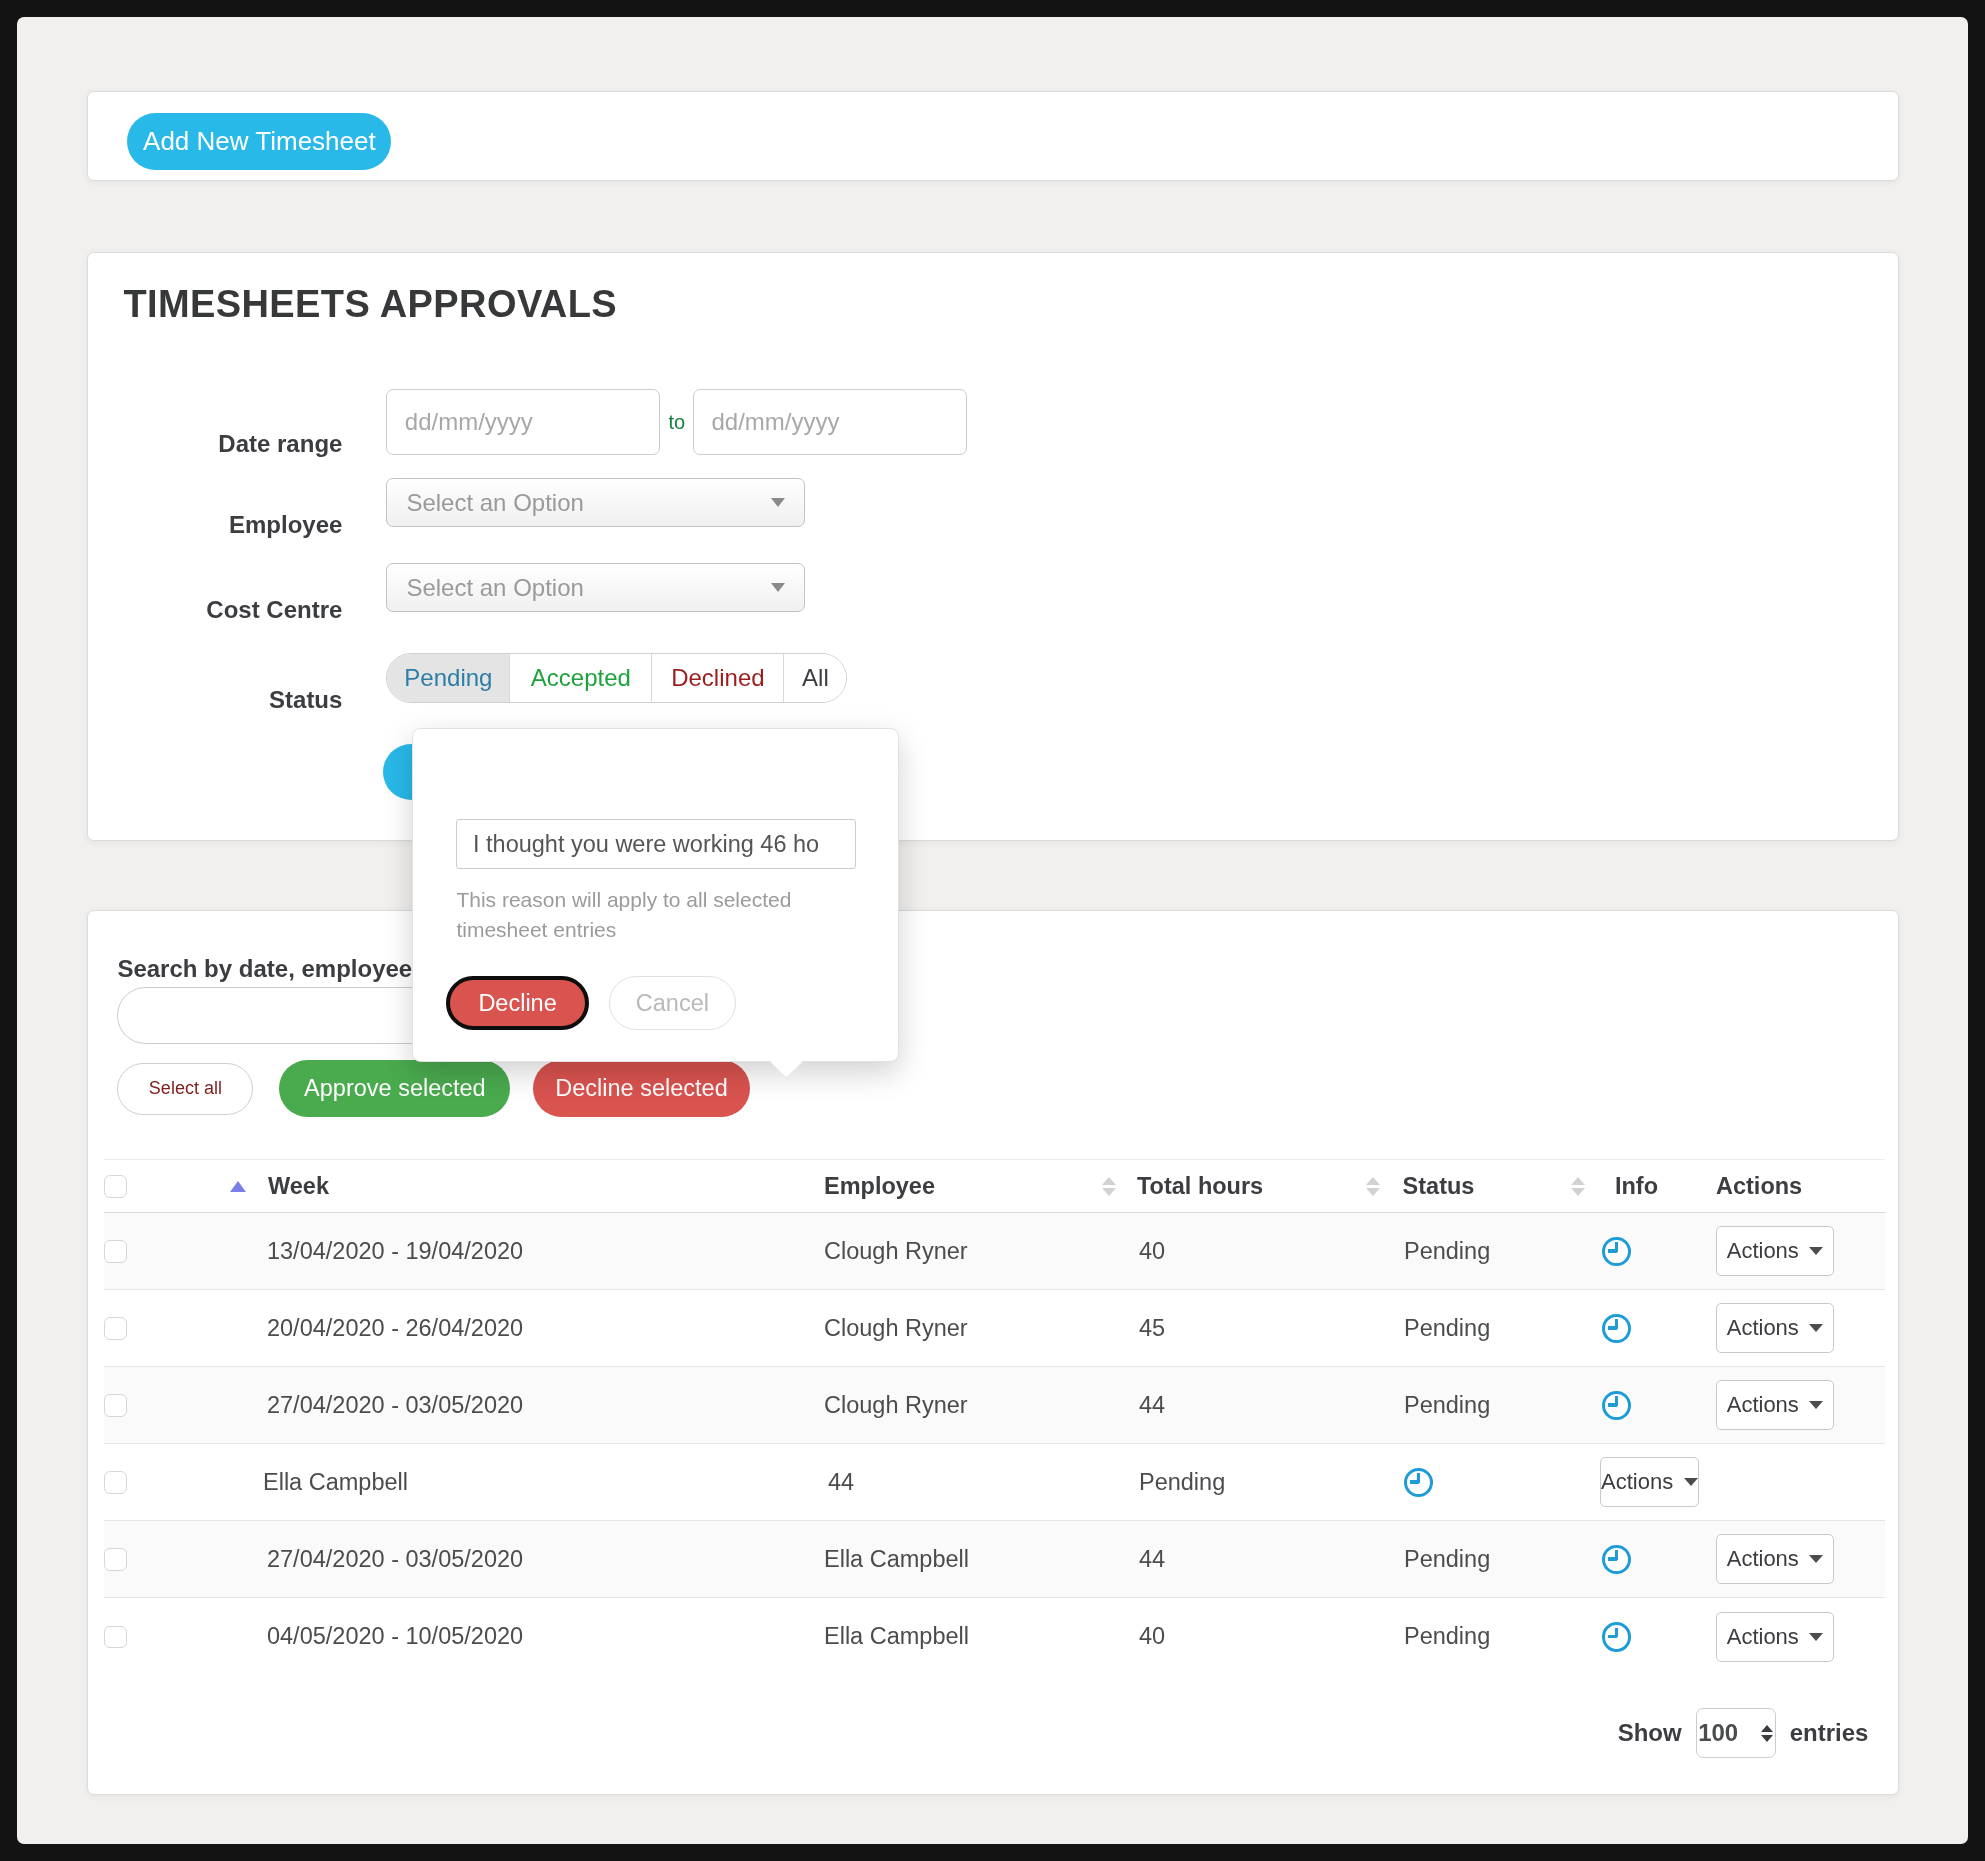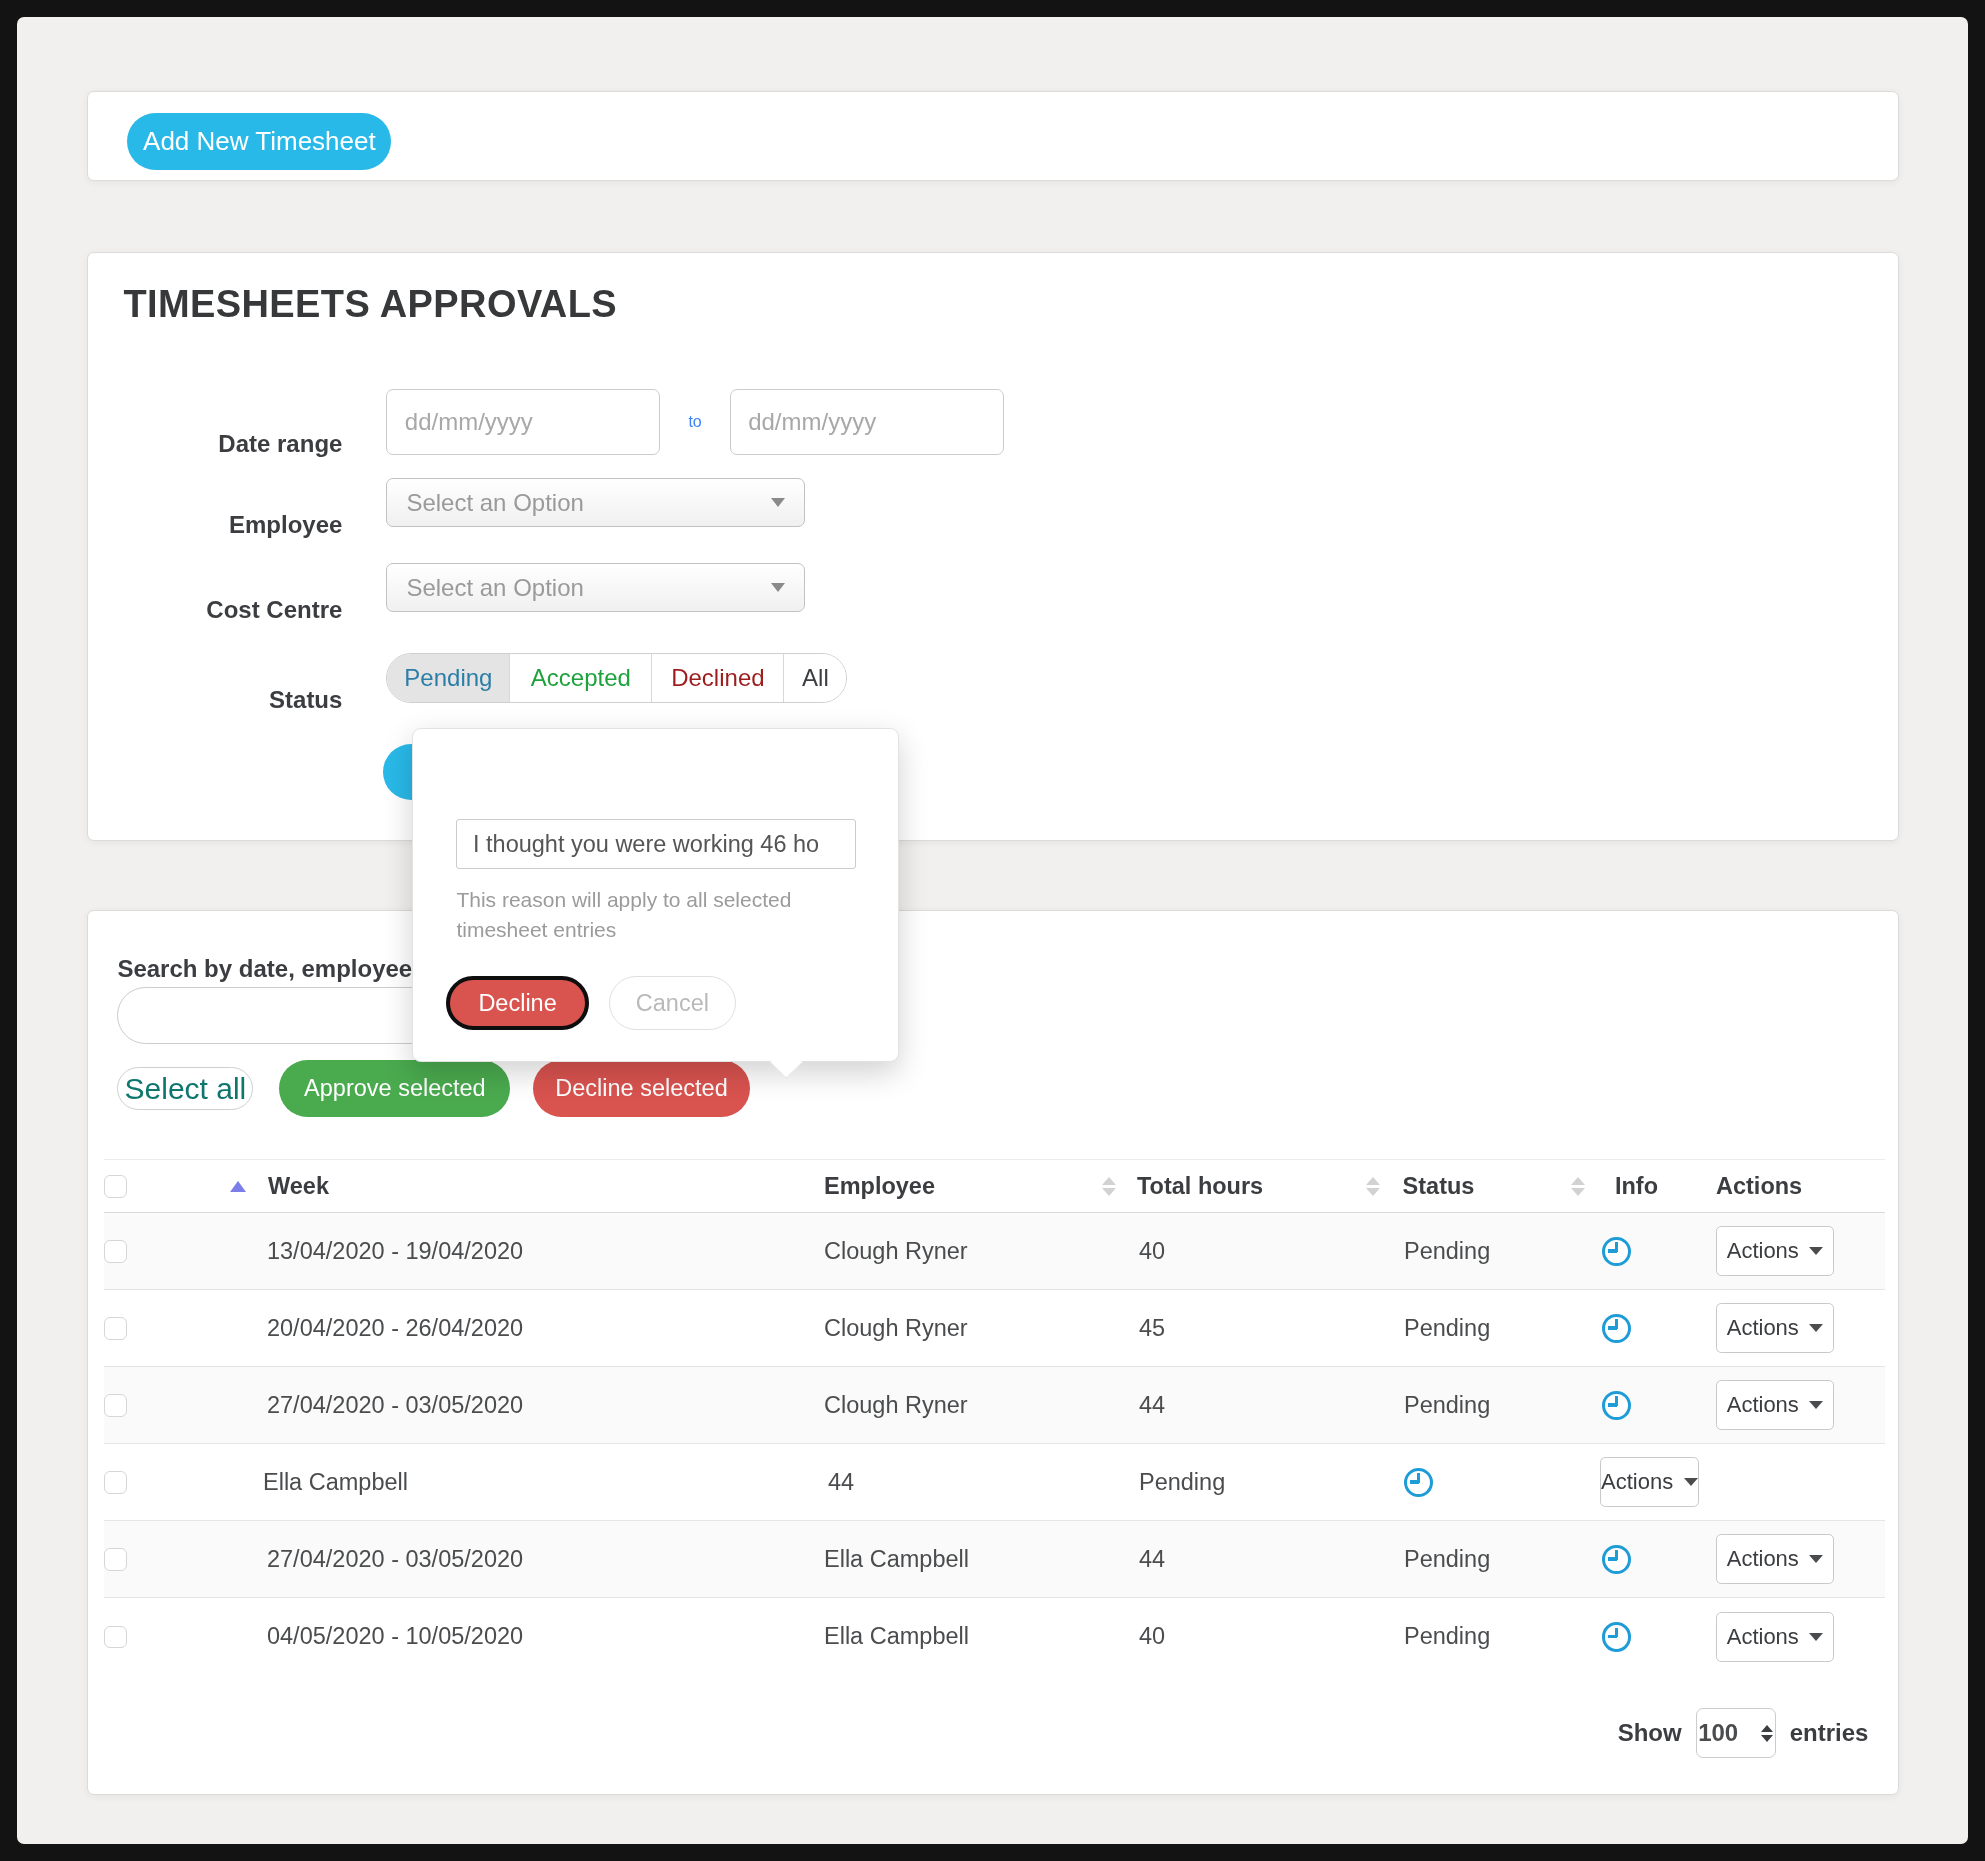--- a/index.html
+++ b/index.html
@@ -16,21 +16,21 @@
   #add-btn { position:absolute; left:39px; top:21px; width:264px; height:57px; background:#29b9e8; color:#fff; font-size:26px; }
 
   
   #card-filters { top:235px; height:589px; }
   #filters-title { position:absolute; left:35px; top:29.5px; font-size:38px; font-weight:bold; color:#363839; letter-spacing:0.4px; }
   .frow { position:absolute; display:flex; align-items:center; }
   .flabel { width:254px; text-align:right; font-size:24px; font-weight:bold; color:#3b3d40; flex:0 0 254px;margin-top:44px; }
   .fctrl { margin-left:44px; display:flex; align-items:center; }
   .date-input { width:274px; height:66px; border:0.9px solid #cccccc; border-radius:7px; font-size:24px; color:#555; padding:0 17.4px; background:#fff; outline:none; font-family:inherit; }
   .date-input::placeholder { color:#a8a8a8; }
-  .to-sep { margin:0 28px; font-size:16px; color:#3b82f6; }
+  .to-sep { margin:0 8px; font-size:20px; color:#15803d; }
   .select { width:419px; height:49px; border:0.9px solid #c2c2c2; border-radius:7px; background:linear-gradient(#ffffff,#f0f0f0); display:flex; align-items:center; justify-content:space-between; padding:0 19px; cursor:pointer; }
   .select .sel-text { font-size:24px; color:#9a9a9a; }
   .caret-down { width:0; height:0; border-left:7.8px solid transparent; border-right:7.8px solid transparent; border-top:9.6px solid #8a8a8a; }
   #row-date { top:136px; height:66px; }
   #row-emp  { top:225px; height:49px; }
   #row-cost { top:310px; height:49px; }
   #row-status { top:400px; height:50px; }
   .seg { display:inline-flex; height:50px; border:0.9px solid #cfcfcf; border-radius:25px; overflow:hidden; background:#fff; }
   .seg-item { display:flex; align-items:center; justify-content:center; font-size:24px; cursor:pointer; border-left:0.9px solid #d8d8d8; background:#fff; }
   .seg-item:first-child { border-left:none; }
@@ -38,21 +38,21 @@
   .seg-accepted { width:142px; color:#1ea33c; }
   .seg-declined { width:132px; color:#9d1d1d; }
   .seg-all { width:63px; color:#3b3d40; }
   #hidden-search-btn { position:absolute; left:295px; top:491px; width:148px; height:56px; background:#29b9e8; color:#fff; font-size:24px; z-index:5; }
 
   
   #card-list { top:893px; height:885px; }
   #search-label { position:absolute; left:29px; top:44px; font-size:24px; font-weight:bold; color:#3b3d40; }
   #search-input { position:absolute; left:29px; top:76px; width:487px; height:57px; border:0.9px solid #cccccc; border-radius:29px; font-size:23.5px; padding:0 24px; outline:none; background:#fff; font-family:inherit; }
   #bulk-row { position:absolute; left:29px; top:149px; display:flex; align-items:center; }
-  #select-all-btn { width:136px; height:43px; background:#fff; border:0.9px solid #cfcfcf; color:#0f766e; font-size:30px; }
+  #select-all-btn { width:136px; height:52px; background:#fff; border:0.9px solid #cfcfcf; color:#7f1d1d; font-size:18px; }
   #approve-btn { width:231px; height:57px; background:#4aaa4e; color:#fff; font-size:23.5px; margin-left:26px; }
   #decline-sel-btn { width:217px; height:57px; background:#d9534f; color:#fff; font-size:23.5px; margin-left:22.6px; }
 
   
   #table { position:absolute; left:15.6px; top:248px; width:1781px; }
   .tr { display:grid; grid-template-columns:76px 561px 311px 265px 198px 116px 1fr; align-items:center; }
   .thead { height:54px; border-top:0.9px solid #ececec; border-bottom:0.9px solid #d9d9d9; font-weight:bold; color:#3b3d40; font-size:23.5px; }
   .trow { height:77px; border-bottom:0.9px solid #e5e5e5; font-size:23.5px; color:#4a4c4e; }
   .trow:nth-child(odd) { background:#fafafa; }
   .trow:last-child { border-bottom:none; }

